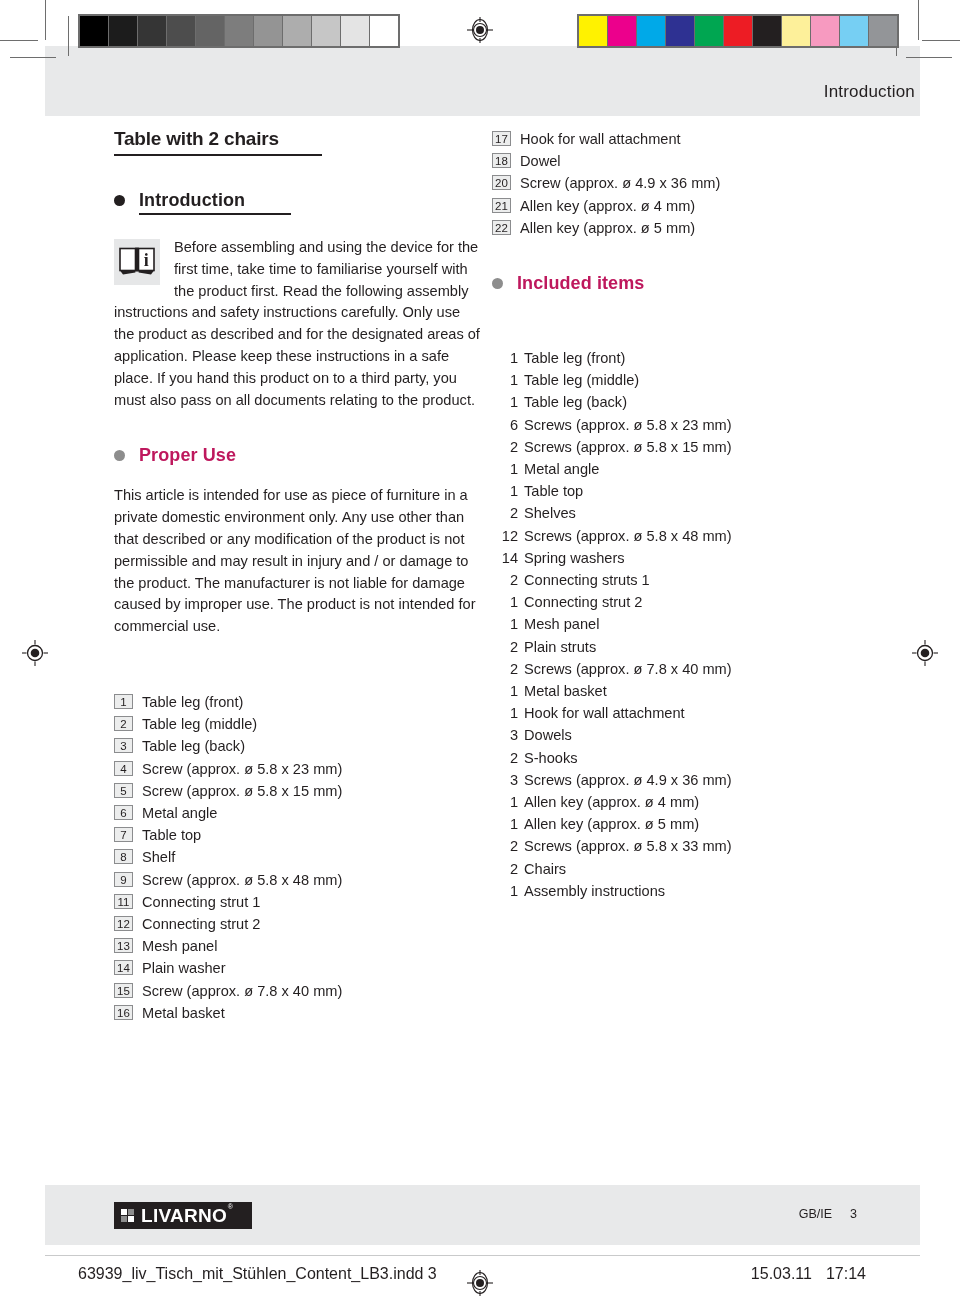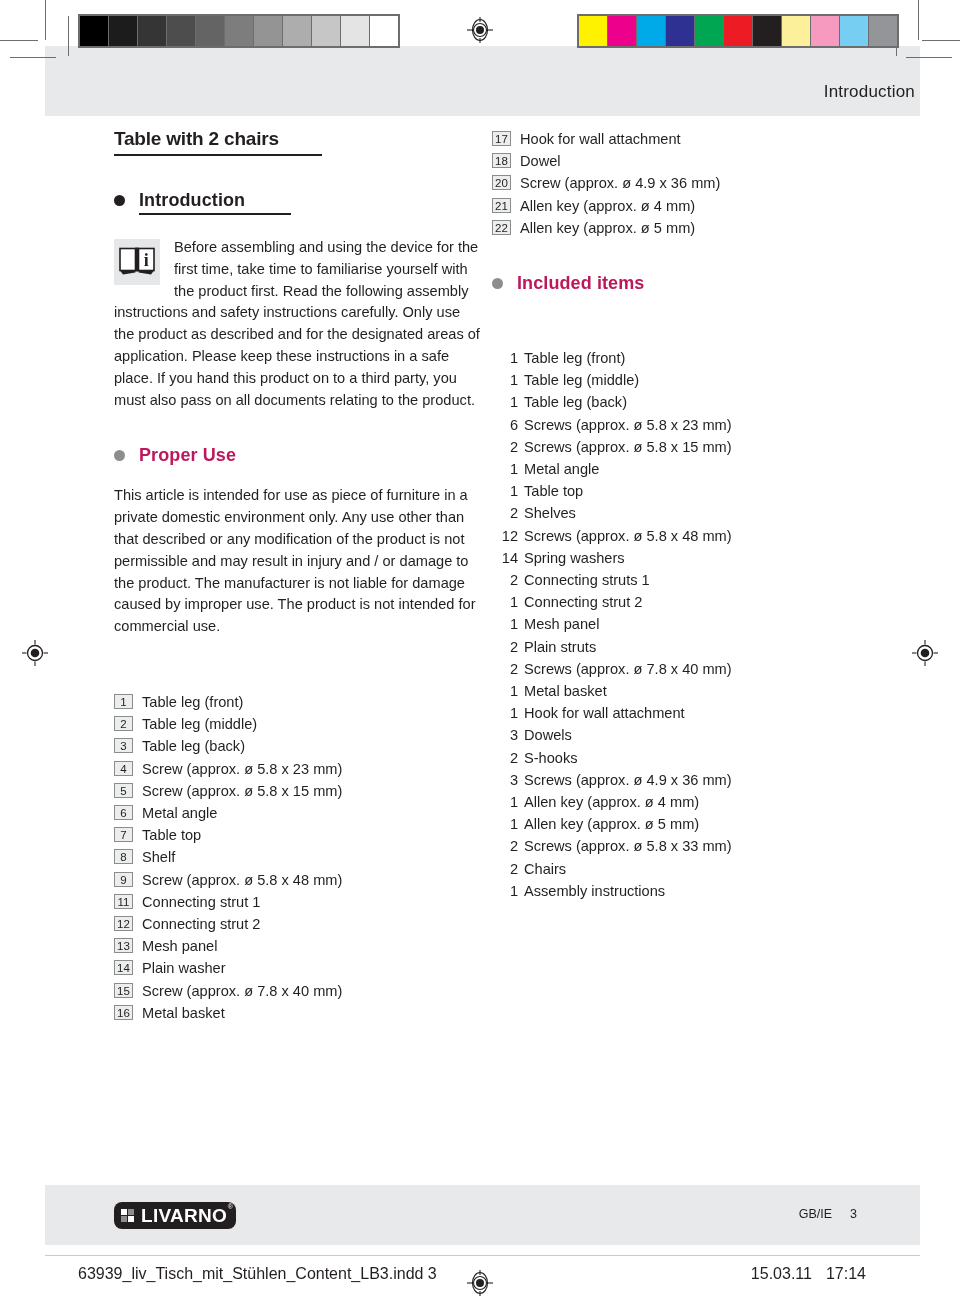--- a/index.html
+++ b/index.html
@@ -212,23 +212,22 @@
   }
   .logo {
     position: absolute;
     left: 114px;
     top: 1202px;
     height: 27px;
     background: #231f20;
     display: flex;
     align-items: center;
     gap: 7px;
-    padding: 0 9px 0 7px;
+    padding: 0 25px 0 7px;
     box-sizing: border-box;
-    border-radius: 8px;
   }
   .logo-grid {
     width: 13px;
     height: 13px;
     display: grid;
     grid-template-columns: 1fr 1fr;
     grid-template-rows: 1fr 1fr;
     gap: 1.5px;
   }
   .logo-grid span { background: #ffffff; }

